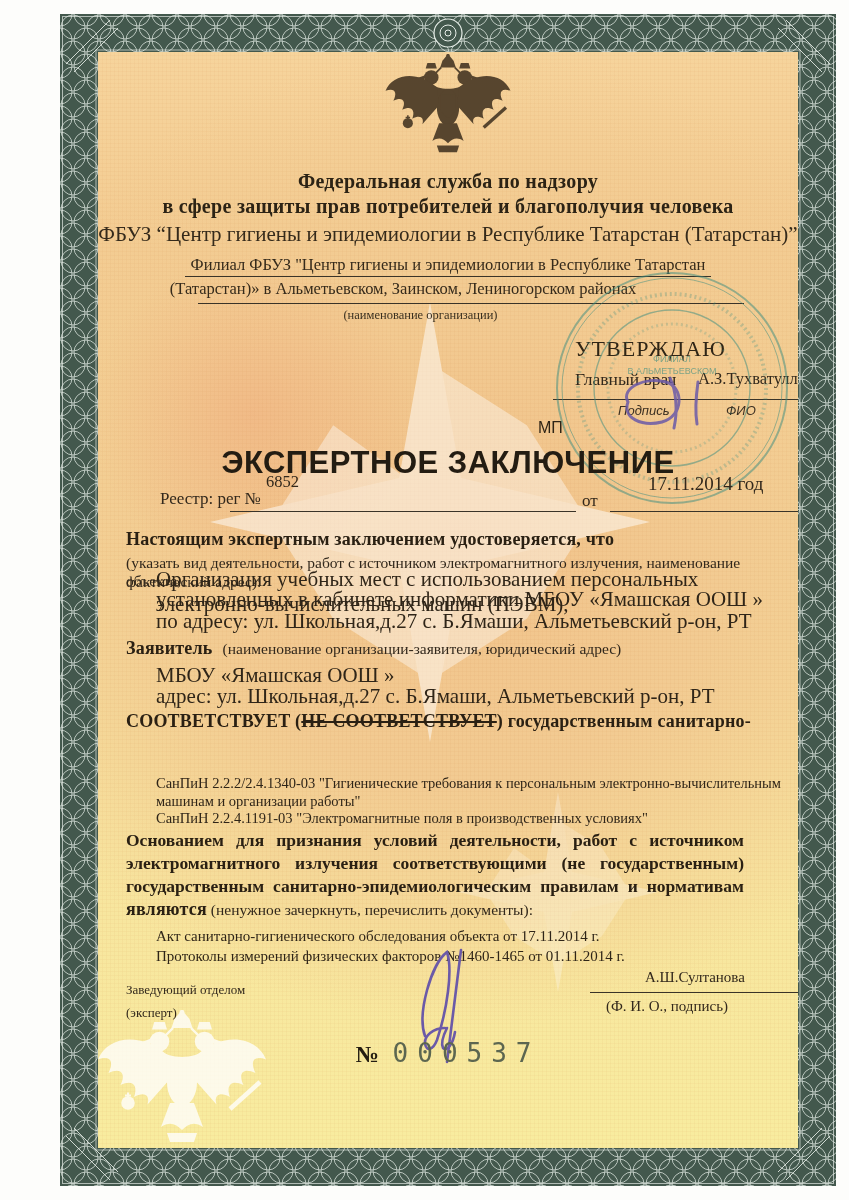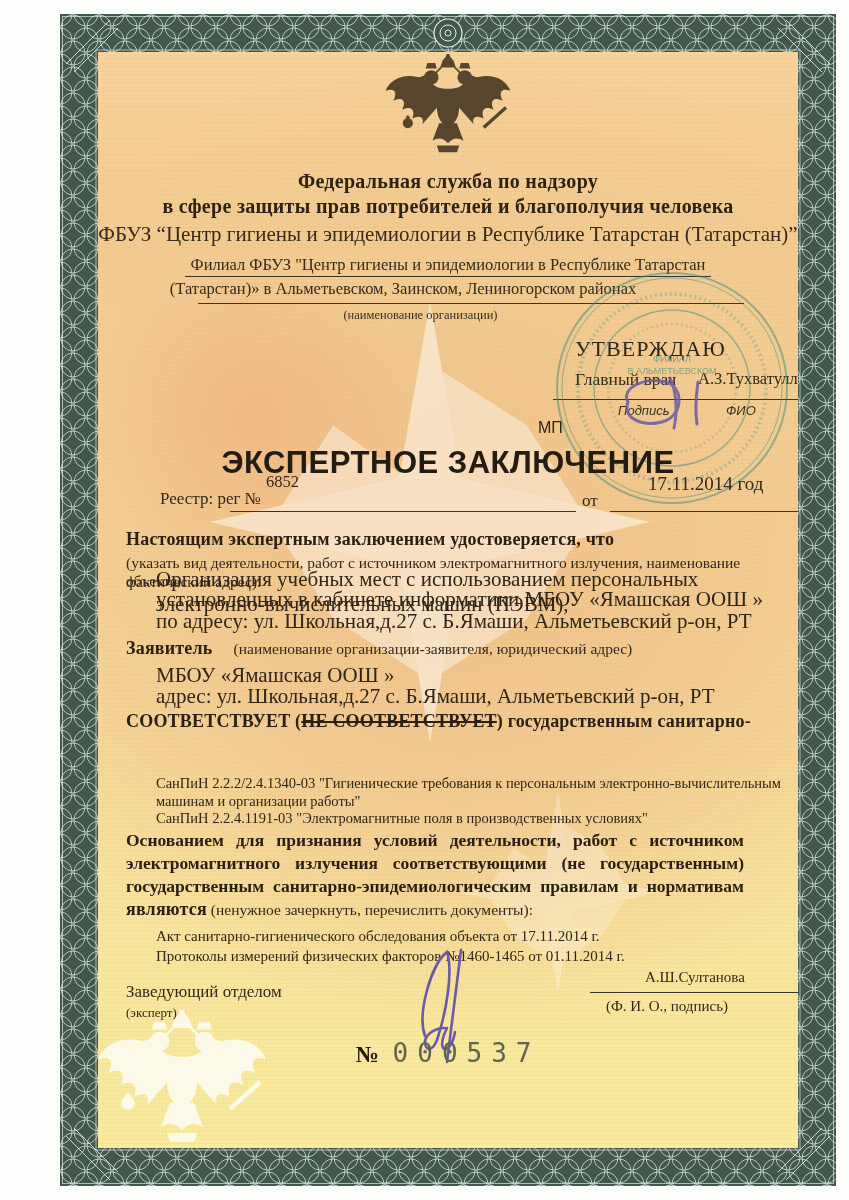--- a/index.html
+++ b/index.html
@@ -188,42 +188,42 @@
 
       <div class="abs lead" style="top:477px;left:28px">Настоящим экспертным заключением удостоверяется, что</div>
       <div class="abs small-cap" style="top:502px;left:28px">(указать вид деятельности, работ с источником электромагнитного излучения, наименование объекта,</div>
       <div class="abs small-cap" style="top:521px;left:28px">фактический адрес):</div>
       <div class="abs typed" style="top:515px;left:58px;width:640px">Организация учебных мест  с использованием персональных электронно-вычислительных  машин (ПЭВМ),</div>
       <div class="abs typed" style="top:535px;left:58px">установленных в кабинете информатики МБОУ «Ямашская ООШ »</div>
       <div class="abs typed" style="top:557px;left:58px">по адресу: ул. Школьная,д.27 с. Б.Ямаши, Альметьевский р-он, РТ</div>
 
       <div class="abs" style="top:586px;left:28px">
         <span class="lead">Заявитель</span>
-        <span class="small-cap" style="margin-left:17px">(наименование организации-заявителя, юридический адрес)</span>
+        <span class="small-cap" style="margin-left:6px">(наименование организации-заявителя, юридический адрес)</span>
       </div>
       <div class="abs typed" style="top:611px;left:58px">МБОУ «Ямашская ООШ »</div>
       <div class="abs typed" style="top:632px;left:58px">адрес:  ул. Школьная,д.27 с. Б.Ямаши, Альметьевский р-он, РТ</div>
 
       <div class="abs" style="top:659px;left:28px">
         <span class="lead">СООТВЕТСТВУЕТ (</span><span class="lead strike">НЕ СООТВЕТСТВУЕТ</span><span class="lead">) государственным санитарно-</span>
       </div>
       <div class="abs sanpin" style="top:723px;left:58px;width:640px">СанПиН 2.2.2/2.4.1340-03 "Гигиенические требования к персональным электронно-вычислительным</div>
       <div class="abs sanpin" style="top:741px;left:58px">машинам и организации работы"</div>
       <div class="abs sanpin" style="top:758px;left:58px">СанПиН 2.2.4.1191-03 "Электромагнитные поля в производственных условиях"</div>
 
       <div class="abs just" style="top:778px;left:28px">Основанием для признания условий деятельности, работ с источником</div>
       <div class="abs just" style="top:801px;left:28px">электромагнитного излучения соответствующими (не государственным)</div>
       <div class="abs just" style="top:824px;left:28px">государственным санитарно-эпидемиологическим правилам и нормативам</div>
       <div class="abs" style="top:847px;left:28px">
         <span class="lead">являются</span><span class="small-cap"> (ненужное зачеркнуть, перечислить документы):</span>
       </div>
       <div class="abs typed" style="top:876px;left:58px;font-size:15px">Акт санитарно-гигиенического  обследования объекта  от 17.11.2014 г.</div>
       <div class="abs typed" style="top:896px;left:58px;font-size:15px">Протоколы измерений физических факторов №1460-1465  от 01.11.2014 г.</div>
 
-      <div class="abs" style="top:930px;left:28px;font-size:17px">Заведующий отделом</div>
+      <div class="abs" style="top:930px;left:28px;font-size:13px">Заведующий отделом</div>
       <div class="abs" style="top:953px;left:28px;font-size:13px">(эксперт)</div>
 
       <div class="abs" style="left:305px;top:892px">
         <svg width="80" height="125" viewBox="0 0 80 125">
           <g fill="none" stroke="#6b5aa8" stroke-width="2.6" stroke-linecap="round">
             <path d="M22 92 C14 70 28 20 44 8 C50 26 44 66 34 96 C30 106 24 108 22 100 C21 92 30 84 42 84"></path>
             <path d="M44 84 C40 92 38 100 40 104 C44 108 50 100 52 88"></path>
             <path d="M58 6 C54 40 48 84 44 118"></path>
           </g>
         </svg>

